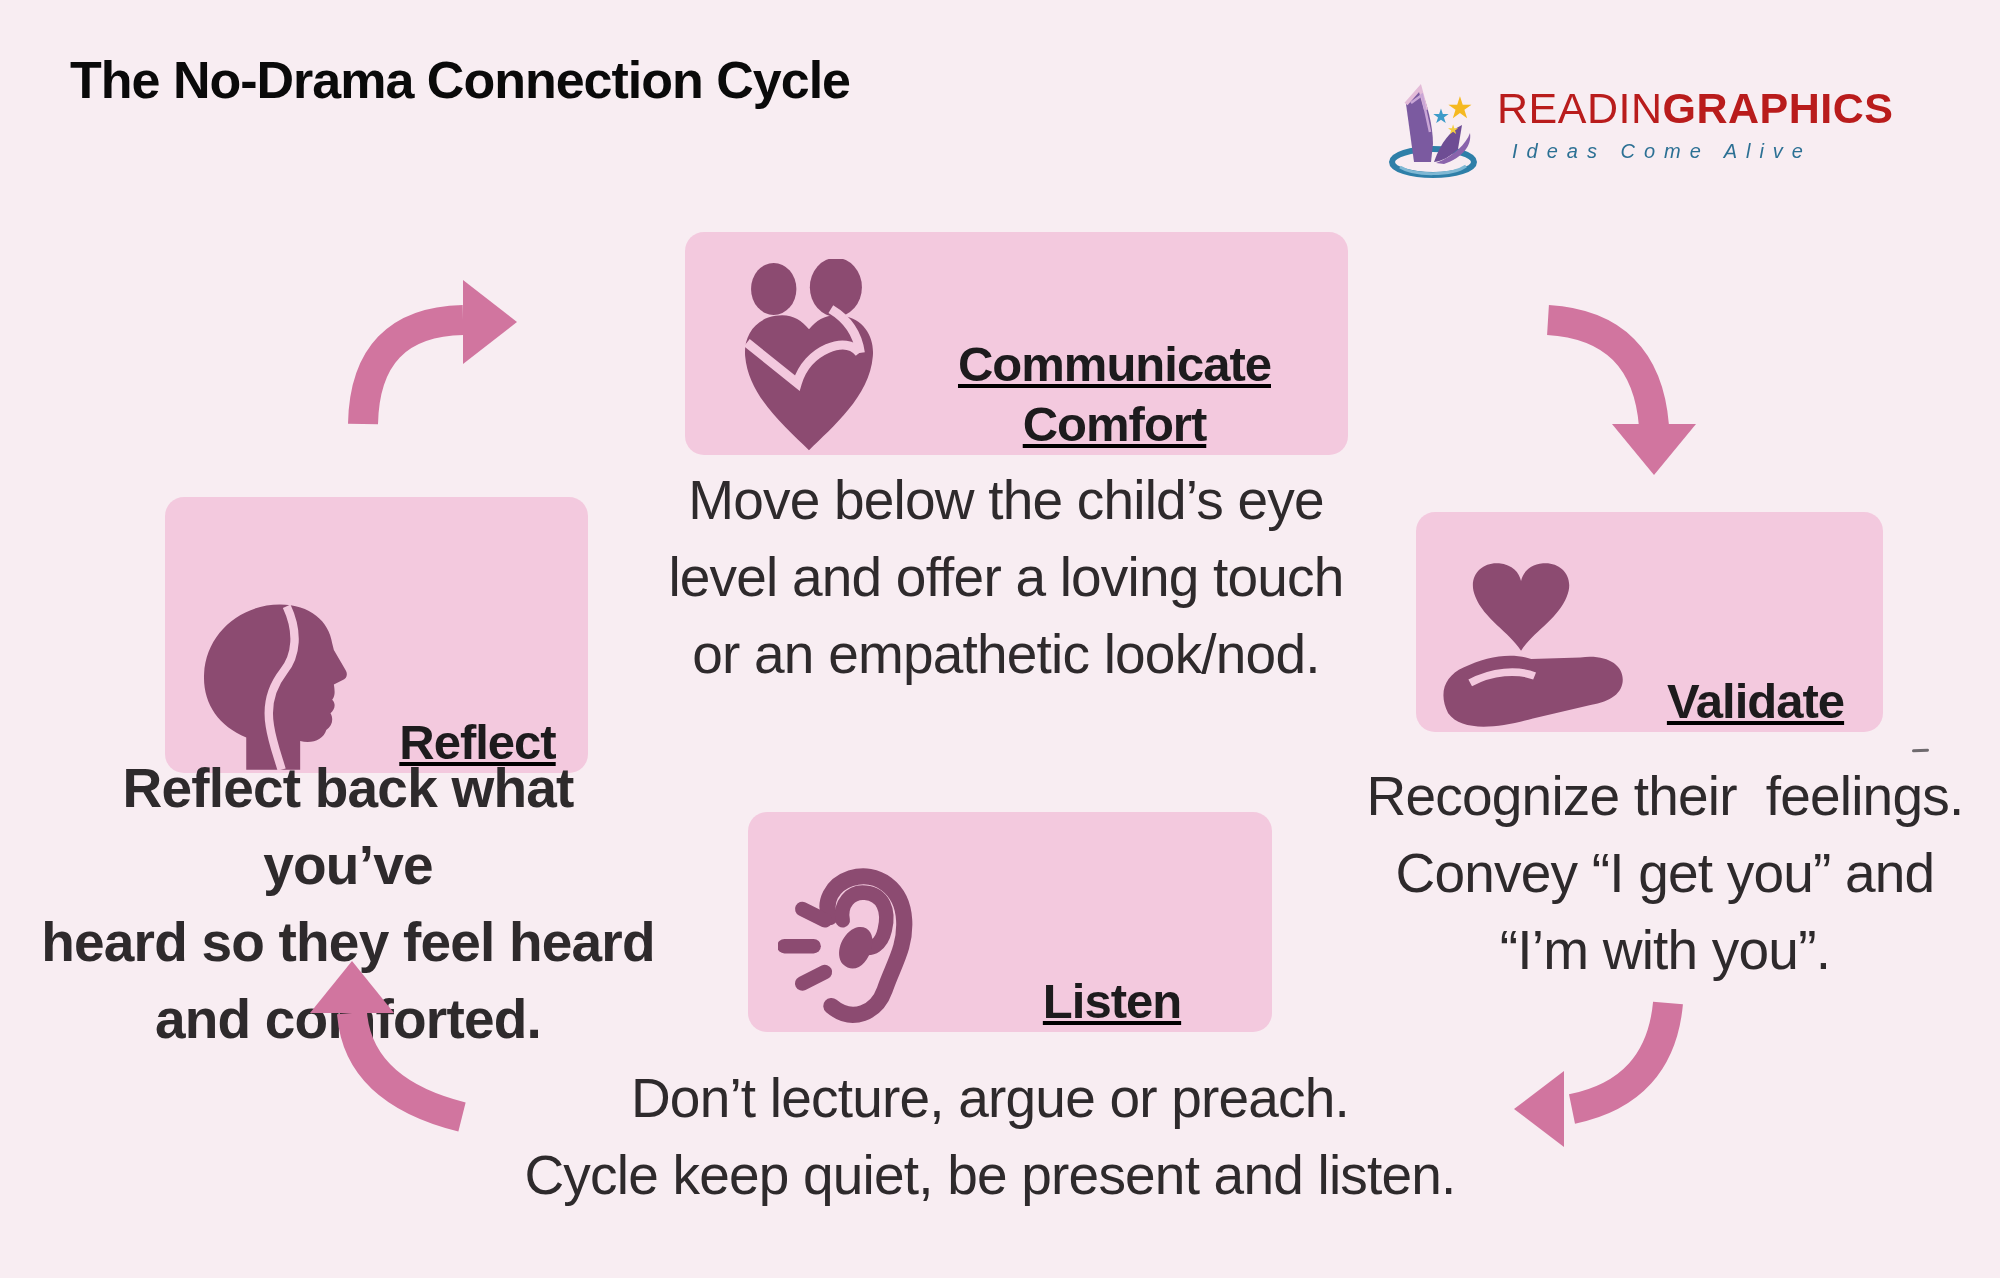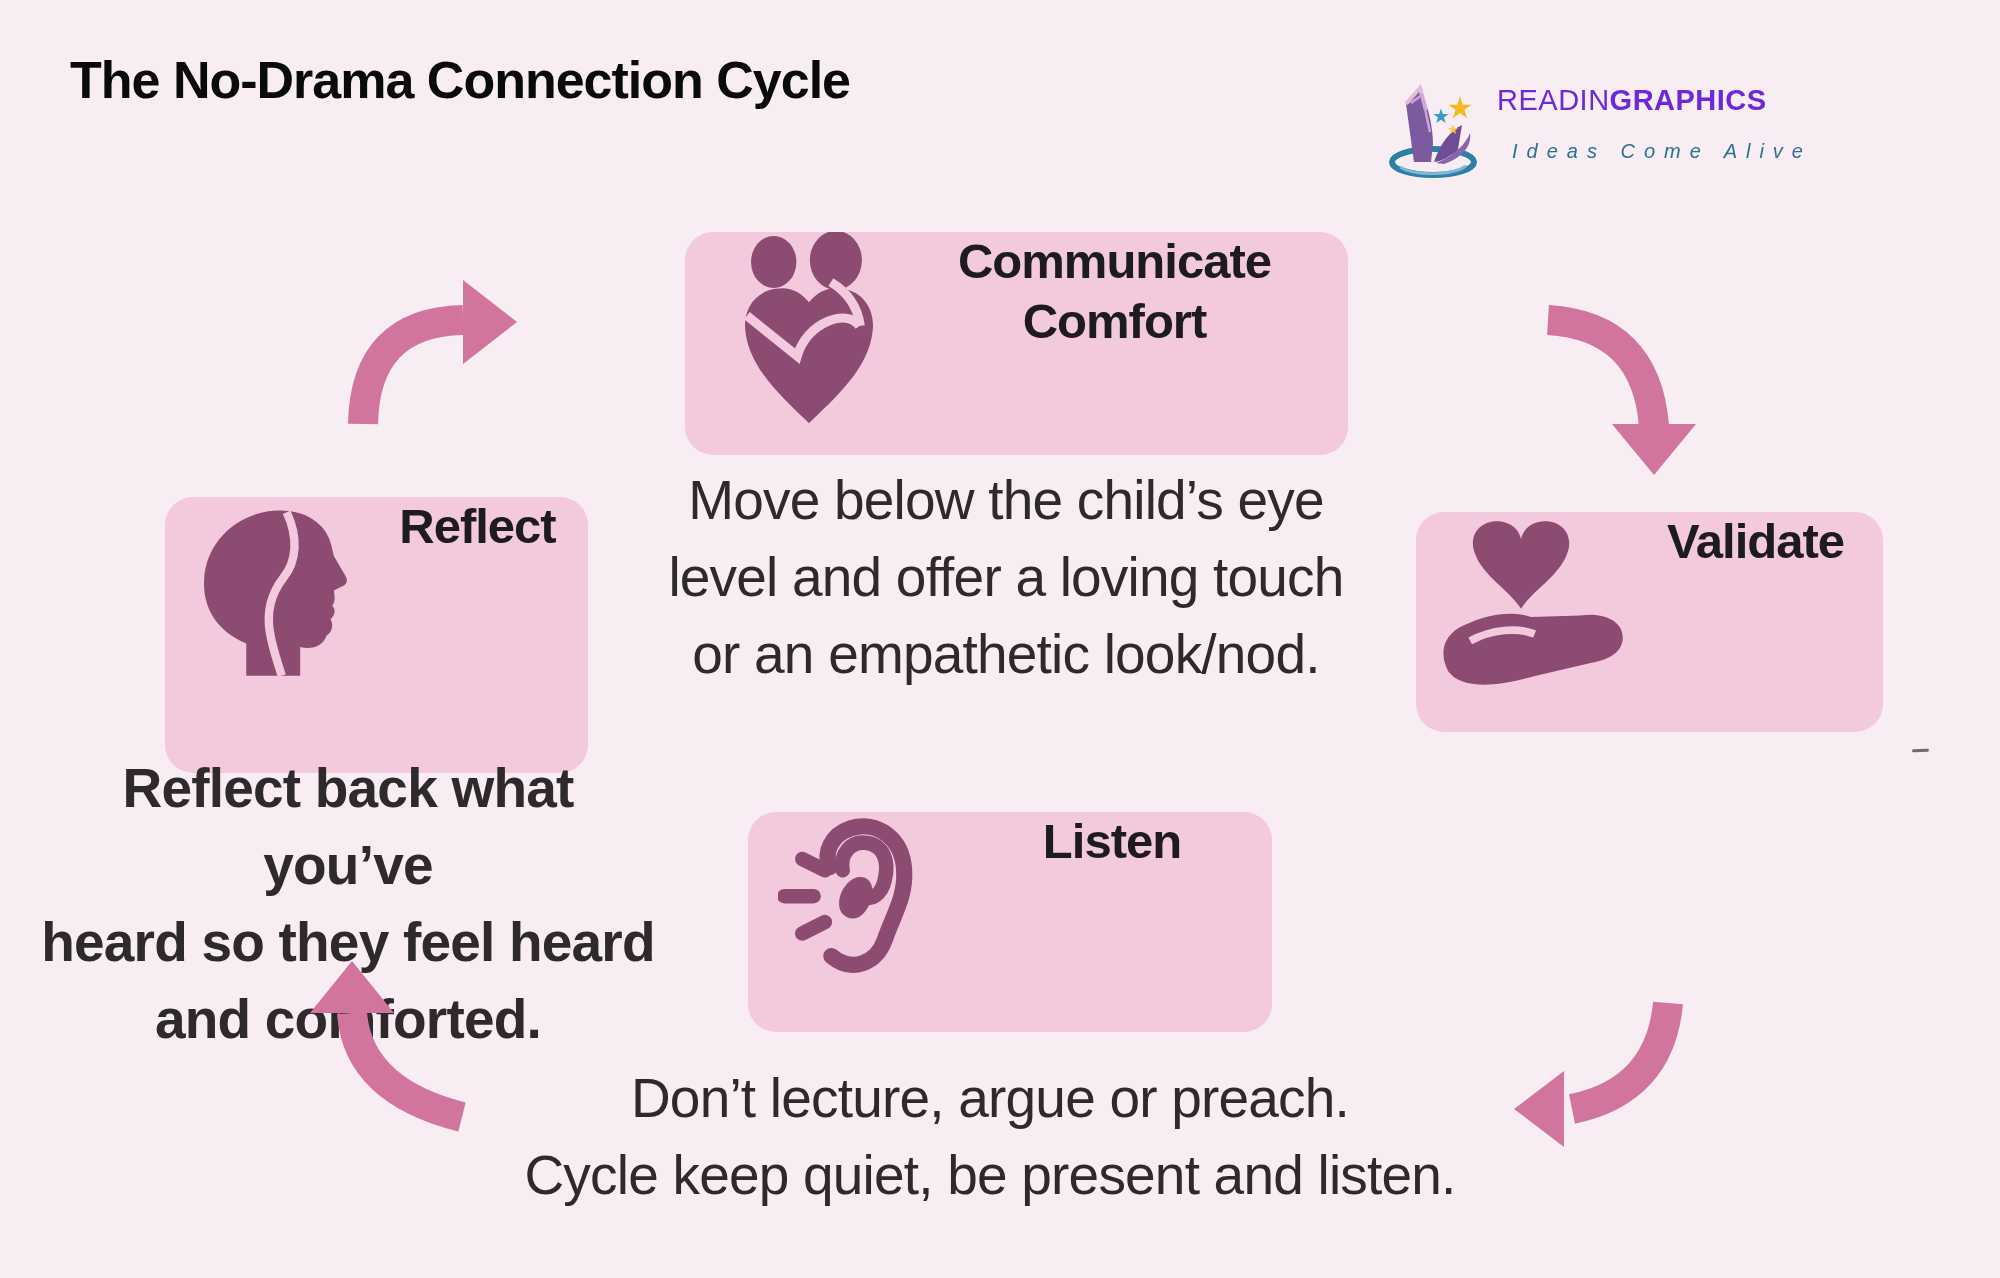--- a/index.html
+++ b/index.html
@@ -3,28 +3,28 @@
 <meta charset="utf-8">
 <style>
   html,body{margin:0;padding:0;background:#F8EDF2;}
   .canvas{position:relative;width:2000px;height:1278px;background:#F8EDF2;
           font-family:"Liberation Sans",sans-serif;overflow:hidden;}
 
   
   .title{position:absolute;left:70px;top:50px;font-size:52px;font-weight:800;
          letter-spacing:-1px;color:#0a0a0a;white-space:nowrap;}
   .logo-book{position:absolute;left:1386px;top:70px;width:100px;height:110px;}
-  .brand{position:absolute;left:1497px;top:84px;font-size:29px;color:#6d28d9;
+  .brand{position:absolute;left:1497px;top:84px;font-size:43px;color:#b91c1c;
          letter-spacing:.5px;white-space:nowrap;text-align:center;}
   .brand .bold{font-weight:700;}
   .tagline{position:absolute;left:1512px;top:140px;font-size:20px;font-style:italic;
            letter-spacing:9px;color:#2C7094;white-space:nowrap;}
 
   
-  .card{position:absolute;background:#F3C9DE;border-radius:28px;display:flex;align-items:flex-start;}
+  .card{position:absolute;background:#F3C9DE;border-radius:19px;display:flex;align-items:flex-end;text-decoration:underline;}
   .card .label{flex:1;text-align:center;font-size:49px;font-weight:700;color:#1d1b1d;
                line-height:1.22;white-space:pre-line;letter-spacing:-1px;padding-right:12px;}
   .card svg{flex:0 0 auto;}
   #card-communicate{left:685px;top:232px;width:663px;height:223px;}
   #card-validate{left:1416px;top:512px;width:467px;height:220px;}
   #card-reflect{left:165px;top:497px;width:423px;height:276px;}
   #card-listen{left:748px;top:812px;width:524px;height:220px;}
 
   
   .desc{position:absolute;text-align:center;font-size:55px;line-height:1.4;color:#2e2a2c;
@@ -86,20 +86,23 @@
   <div class="card" id="card-validate">
     <svg width="204" height="178" viewBox="0 0 120 105" style="margin-left:20px">
       <g fill="#8C4B71">
         <path d="M 50,57 C 43,46 28,38 23,25 C 18,13 27,4.5 37,5.5 C 45,6.3 49,11 50,16 C 51,11 55,6.3 63,5.5 C 73,4.5 82,13 77,25 C 72,38 57,46 50,57 Z"></path>
         <path d="M 7,94 C 1,82 5,72 16,67 C 30,60 45,58 56,62 L 85,61 C 100,59 110,65 110,74 C 110,82 103,87 91,89 L 57,97 C 36,103 15,105 7,94 Z"></path>
       </g>
       <path fill="none" stroke="#F3C9DE" stroke-width="4.5" d="M 20,76 C 33,69 48,68 58,72"></path>
     </svg>
     <div class="label">Validate</div>
   </div>
+  <div class="desc" id="desc-validate">Recognize their &nbsp;feelings.
+Convey “I get you” and
+“I’m with you”.</div>
 
   <div class="card" id="card-reflect">
     <svg width="188" height="182" viewBox="0 0 110 108" style="margin-left:26px">
       <path fill="#8C4B71" d="M 32,106 L 32,87 C 15,80 6,66 7,49 C 8,26 28,8 52,8 C 70,8 81,18 83,31 L 84,35 L 91,47 C 92.5,49.5 91.5,52 89,53 L 84,55.5 C 84.5,59 85,62 83,64.5 C 85.5,67 84.5,70.5 82,72.5 C 84,76 83,80 79.5,82.5 C 78,88 71,91 64,89 L 64,106 Z"></path>
       <path fill="none" stroke="#F3C9DE" stroke-width="5" d="M 56,9 C 63,24 62,38 54,48 C 47,57 44,68 46,80 C 47.5,90 51,99 53,106"></path>
     </svg>
     <div class="label">Reflect</div>
   </div>
   <div class="desc" id="desc-reflect">Reflect back what you’ve
 heard so they feel heard

